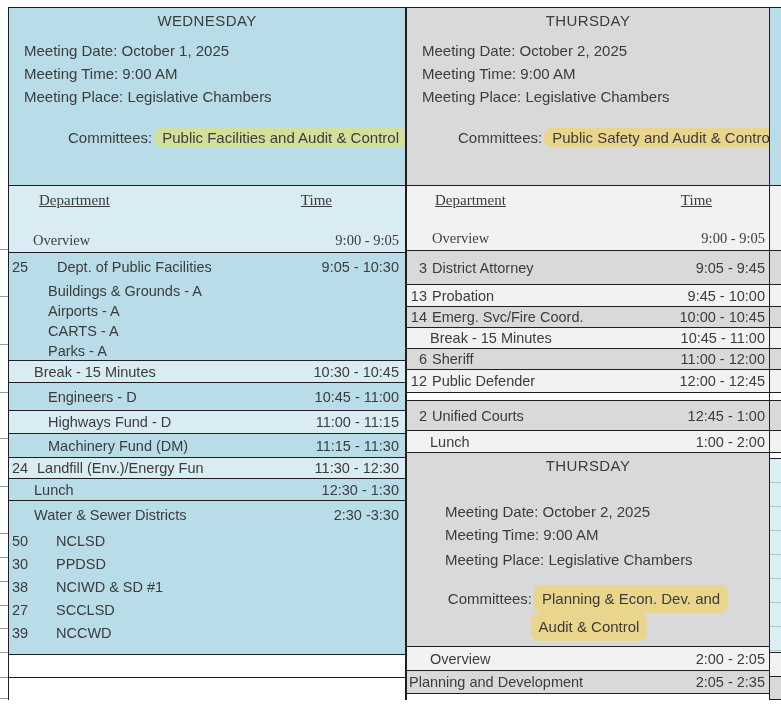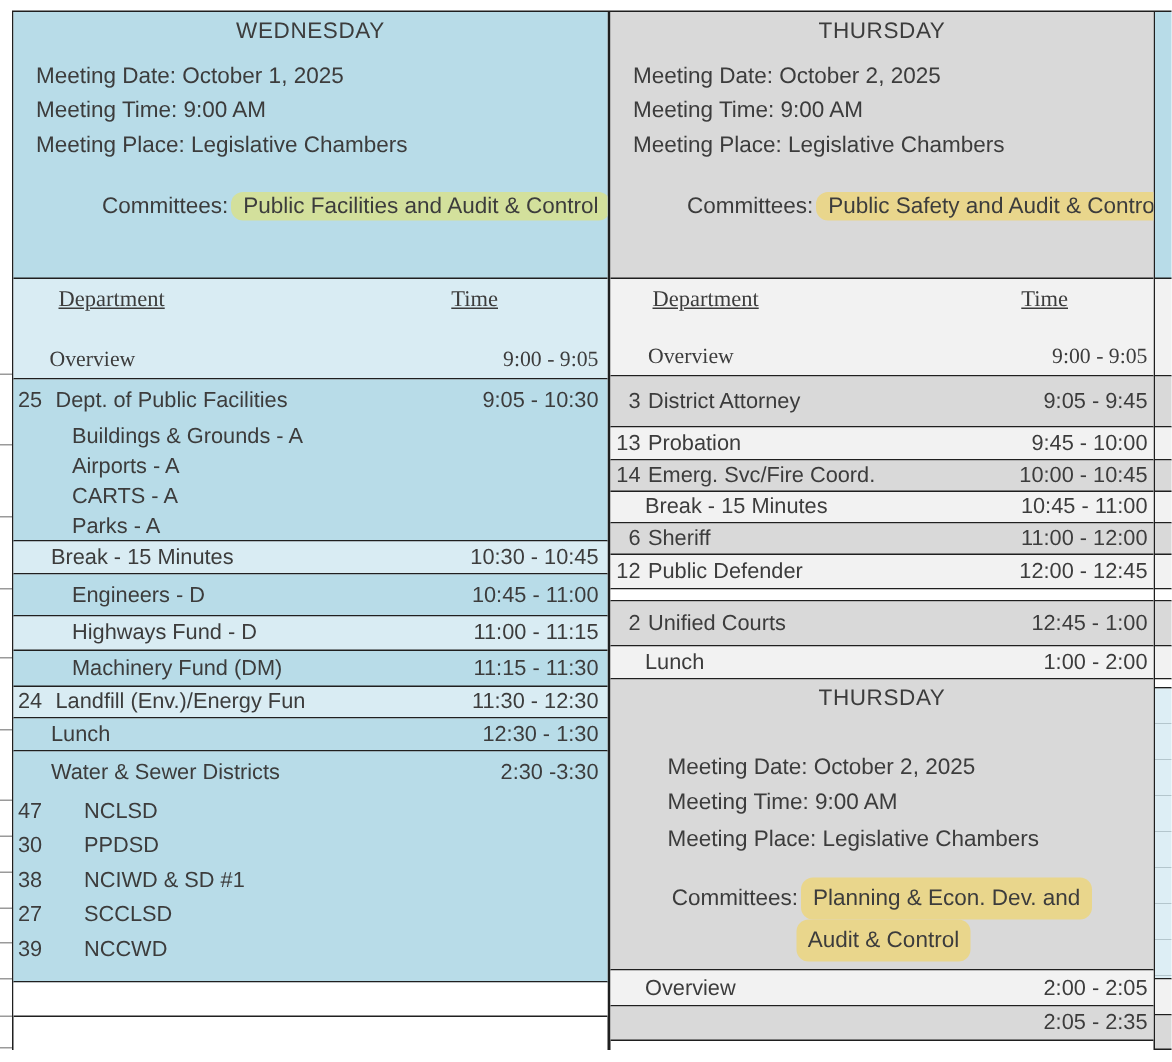--- a/index.html
+++ b/index.html
@@ -64,21 +64,21 @@
           <span class="tim">Time</span>
         </div>
         <div style="flex:1;"></div>
         <div class="row" style="height:24px;">
           <span class="name" style="margin-left:24px;">Overview</span>
           <span class="time">9:00 - 9:05</span>
         </div>
       </div>
       <div id="left-rows">
           <div class="blk" style="height: 108px; background: rgb(184, 220, 232);">
-            <div class="row" style="height: 28px;">
+            <div class="row" style="height: 28px; gap: 20px;">
               <span class="num">25</span>
               <span class="name" style="margin-left: 2px;">Dept. of Public Facilities</span>
               <span class="time">9:05 - 10:30</span>
             </div>
             <div class="subline">Buildings &amp; Grounds - A</div>
             <div class="subline">Airports - A</div>
             <div class="subline">CARTS - A</div>
             <div class="subline">Parks - A</div>
           </div>
           <div class="blk" style="height: 22px; background: rgb(217, 236, 243);">
@@ -117,21 +117,21 @@
               <span class="name" style="margin-left: 25px;">Lunch</span>
               <span class="time">12:30 - 1:30</span>
             </div>
           </div>
           <div class="blk" style="height: 154px; background: rgb(184, 220, 232);">
             <div class="row" style="height: 28px;">
               <span class="name" style="margin-left: 25px;">Water &amp; Sewer Districts</span>
               <span class="time">2:30 -3:30</span>
             </div>
             <div class="row" style="height: 23px;">
-              <span class="num">47</span>
+              <span class="num">50</span>
               <span class="name" style="margin-left: 21px;">NCLSD</span>
             </div>
             <div class="row" style="height: 23px;">
               <span class="num">30</span>
               <span class="name" style="margin-left: 21px;">PPDSD</span>
             </div>
             <div class="row" style="height: 23px;">
               <span class="num">38</span>
               <span class="name" style="margin-left: 21px;">NCIWD &amp; SD #1</span>
             </div>
@@ -246,20 +246,21 @@
       </div>
       <div id="afternoon-rows">
           <div class="blk" style="height: 24px; background: rgb(242, 242, 242);">
             <div class="row" style="height: 100%;">
               <span class="name" style="margin-left: 23px;">Overview</span>
               <span class="time">2:00 - 2:05</span>
             </div>
           </div>
           <div class="blk" style="height: 23px; background: rgb(217, 217, 217);">
             <div class="row" style="height: 100%;">
+              <span class="name" style="margin-left: 2px;">Planning and Development</span>
               <span class="time">2:05 - 2:35</span>
             </div>
           </div>
         </div>
     </div>
 
     <div class="sliver" id="sliver">
         <div style="height: 178px; background: rgb(184, 220, 232);"></div>
         <div style="height: 65px; background: rgb(242, 242, 242);"></div>
         <div style="height: 34px; background: rgb(217, 217, 217);"></div>

